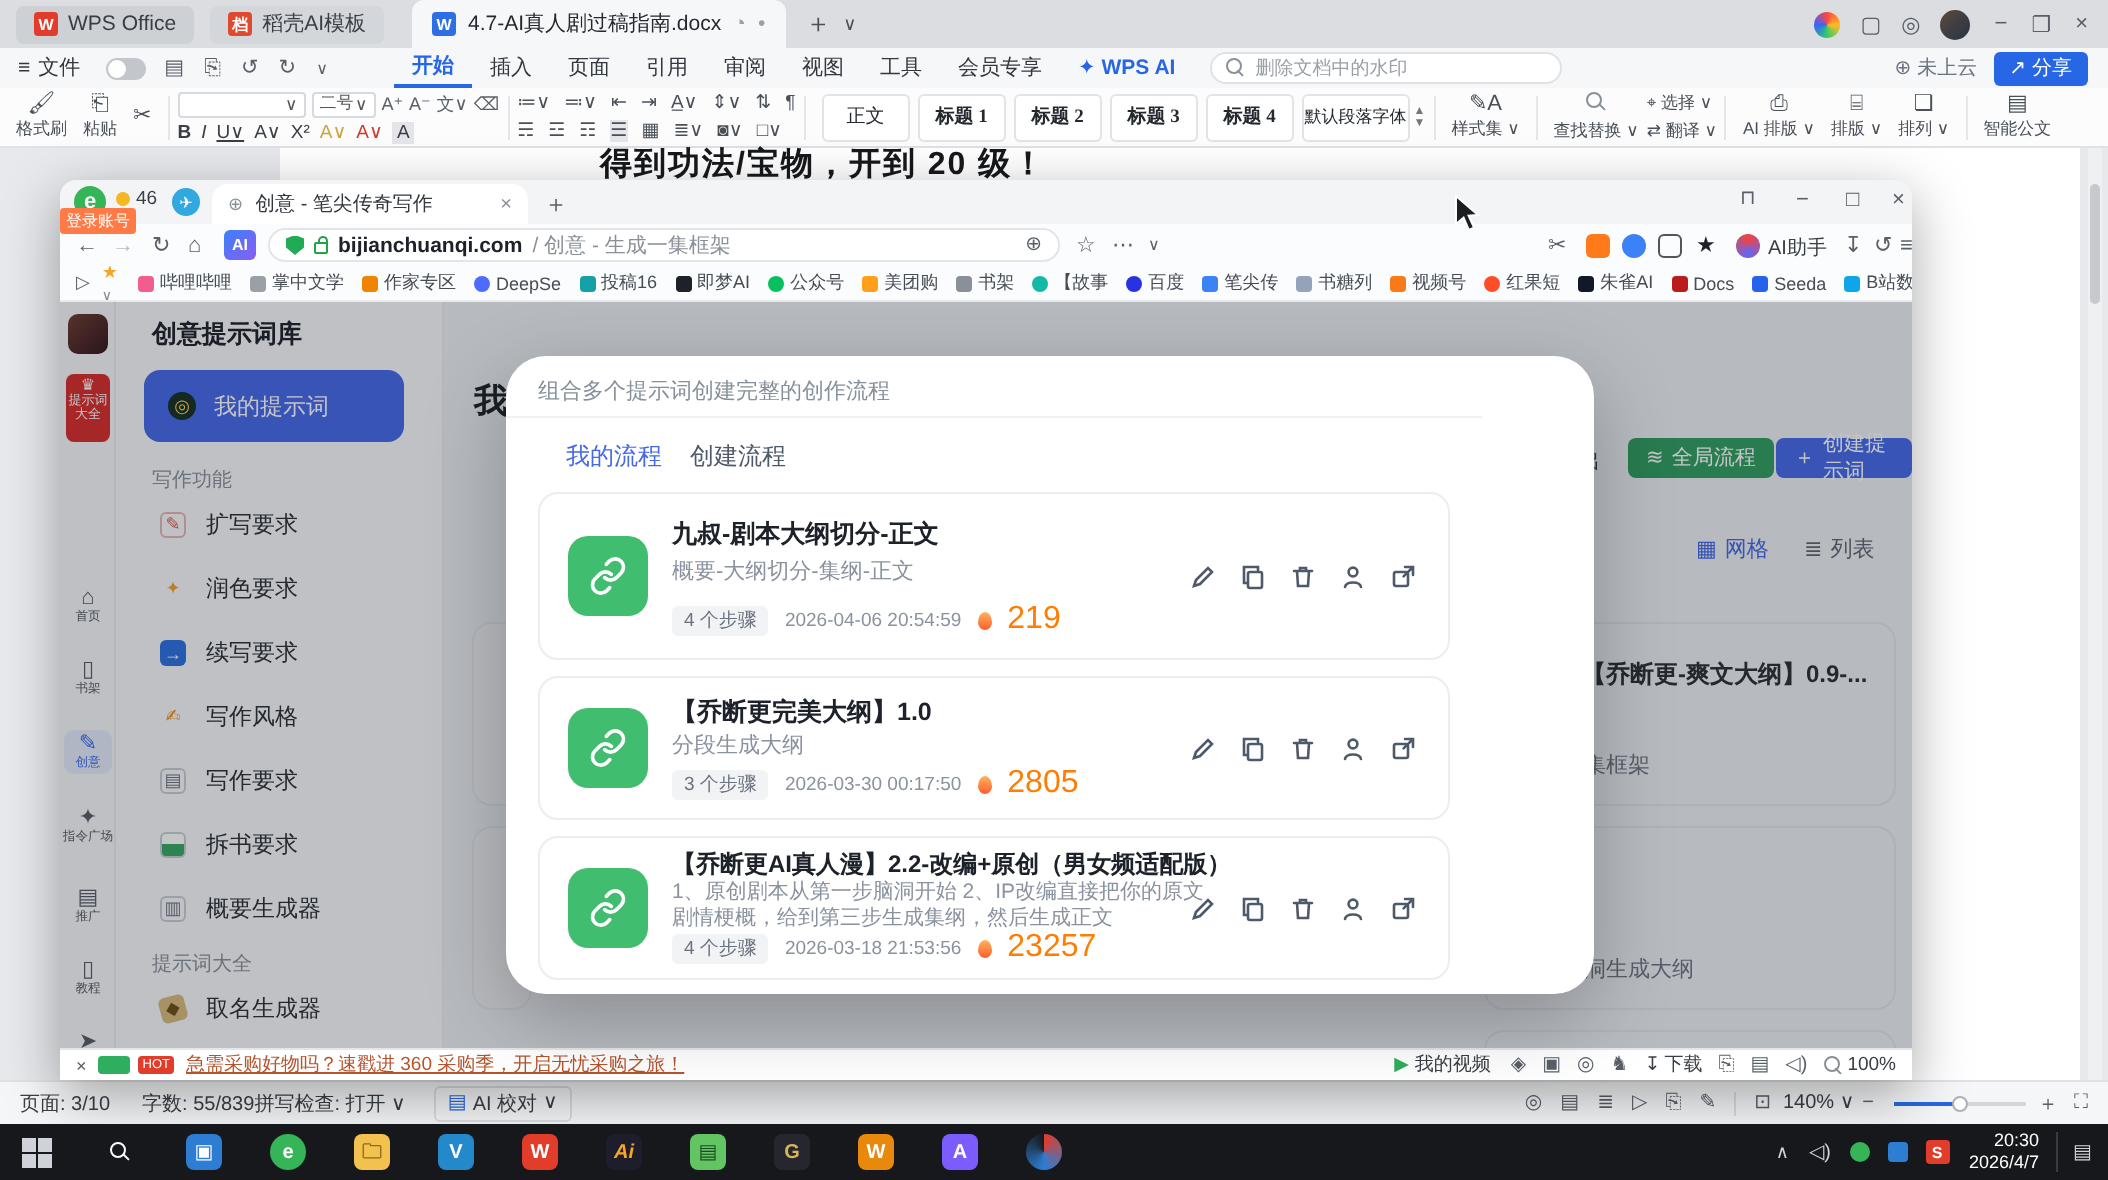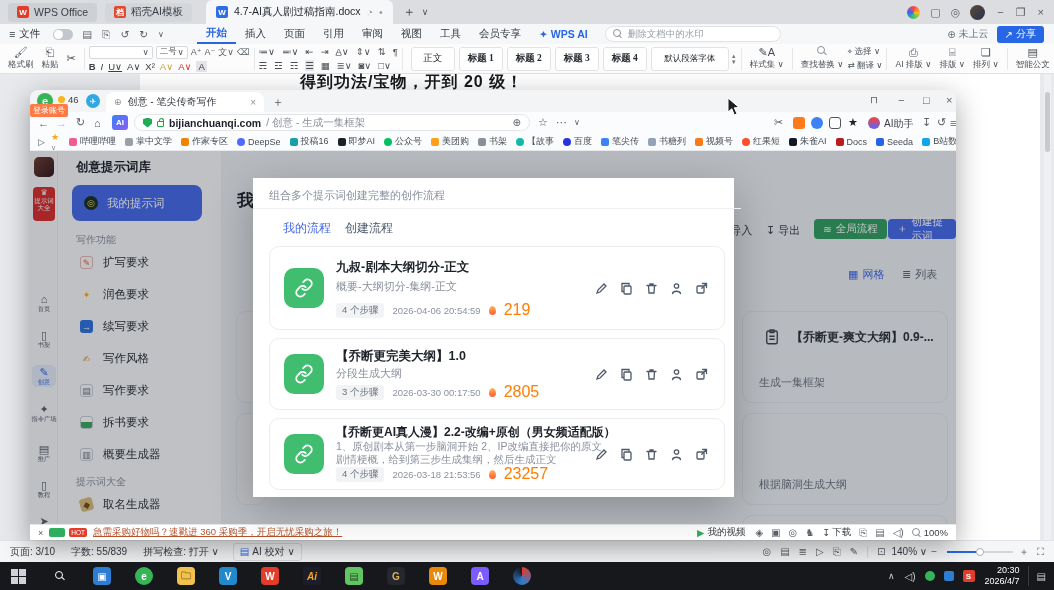--- a/index.html
+++ b/index.html
@@ -53,21 +53,21 @@
   .sidebar{position:absolute;left:28px;top:0;width:164px;height:373px;background:#f9fafb;border-right:1px solid #ebedf0;}
   .side-item{position:absolute;left:22px;display:flex;align-items:center;gap:10px;font-size:11.5px;color:#2a2f36;}
   .side-ic{width:13px;height:13px;border-radius:3px;display:inline-flex;align-items:center;justify-content:center;font-size:9px;}
   .sec-label{position:absolute;left:18px;font-size:10px;color:#8a919c;}
   .dim{position:absolute;left:0;top:61px;width:926px;height:373px;background:rgba(18,22,30,.25);z-index:5;}
   .pcard{position:absolute;background:#eef1f4;border:1px solid #e2e5ea;border-radius:10px;width:206px;}
   .pcard-head{display:flex;align-items:center;gap:10px;padding:16px 0 0 20px;font-weight:bold;font-size:12px;color:#2a2f36;}
   .pcard-sub{position:absolute;left:16px;bottom:12px;font-size:11px;color:#6d7480;}
   .gbtn{position:absolute;height:20px;border-radius:4px;color:#fff;display:flex;align-items:center;gap:4px;padding:0 9px;font-size:10.5px;}
   
-  .modal{position:absolute;left:223px;top:88px;width:481px;height:319px;background:#fff;border-radius:0;box-shadow:0 12px 40px rgba(0,0,0,.25);z-index:6;}
+  .modal{position:absolute;left:223px;top:88px;width:544px;height:319px;background:#fff;border-radius:20px;box-shadow:0 12px 40px rgba(0,0,0,.25);z-index:6;}
   .flow-card{position:absolute;left:16px;width:456px;border:1px solid #ebedf0;border-radius:10px;background:#fff;}
   .flow-icon{position:absolute;left:14px;top:50%;transform:translateY(-50%);width:40px;height:40px;border-radius:10px;background:#41bd70;display:flex;align-items:center;justify-content:center;}
   .flow-title{position:absolute;left:66px;font-weight:bold;font-size:12.5px;color:#1d2129;white-space:nowrap;}
   .flow-sub{position:absolute;left:66px;font-size:11px;color:#8a919f;width:274px;line-height:14px;}
   .flow-meta{position:absolute;left:66px;display:flex;align-items:center;gap:8px;}
   .chip{background:#f2f3f5;border-radius:3px;padding:1px 6px;font-size:9.5px;color:#6b7280;}
   .fdate{font-size:9.5px;color:#8a919f;}
   .heat{font-size:16px;color:#ff7d00;font-weight:normal;}
   .flame{width:7px;height:9px;background:linear-gradient(#ffb25e,#ff5e2c);border-radius:50% 50% 50% 50%/58% 58% 42% 42%;display:inline-block;}
   .flow-actions{position:absolute;right:16px;top:50%;transform:translateY(-50%);display:flex;gap:11px;}
@@ -220,21 +220,21 @@
     </div>
   <div class="style-box ht">
       <span>标题 2</span>
     </div>
   <div class="style-box ht">
       <span>标题 3</span>
     </div>
   <div class="style-box ht">
       <span>标题 4</span>
     </div>
-  <div class="style-box" style="width:78px;font-size:8.5px">
+  <div class="style-box" style="width:54px;font-size:8.5px">
       <span>默认段落字体</span>
     </div>
   <div style="display:flex;flex-direction:column;font-size:6px;color:#777;margin-left:2px">
       <span>▲</span>
       <span>▼</span>
     </div>
   <div class="vdiv"></div>
   <div class="rcol">
       <span class="g">✎A</span>
       <span><span>样式集</span> ∨</span>
@@ -272,21 +272,21 @@
   <div class="abs" style="left:140px;top:0;width:900px;height:466px;background:#ffffff"></div>
   <div class="abs" style="left:300px;top:-2px;font-size:16px;font-weight:bold;color:#16181c;letter-spacing:1px">得到功法/宝物，开到 20 级！</div>
   <div class="abs" style="left:1044px;top:0;width:7px;height:466px;background:#eff0f2">
     <div class="abs" style="left:1px;top:18px;width:5px;height:60px;border-radius:3px;background:#c7cacd"></div>
   </div>
 </div>
 
 <div class="abs wps-status">
   <span style="margin-left:10px">页面: 3/10</span>
   <span style="margin-left:16px">字数: 55/839</span>
-  <span style="margin-left:16px"><span>拼写检查: 打开</span> ∨</span>
+  <span style="margin-left:0"><span>拼写检查: 打开</span> ∨</span>
   <span class="flex" style="margin-left:14px;gap:3px;border:1px solid #dadce0;border-radius:3px;padding:1px 6px"><span style="color:#2767e5">▤</span><span>AI 校对</span> ∨</span>
   <div style="flex:1"></div>
   <span class="ic" style="margin-right:9px">◎</span>
   <span class="ic" style="margin-right:9px">▤</span>
   <span class="ic" style="margin-right:9px">≣</span>
   <span class="ic" style="margin-right:9px">▷</span>
   <span class="ic" style="margin-right:9px">⎘</span>
   <span class="ic" style="margin-right:9px">✎</span>
   <span style="width:1px;height:12px;background:#dadce0;margin-right:9px"></span>
   <span class="ic" style="margin-right:6px">⊡</span>

